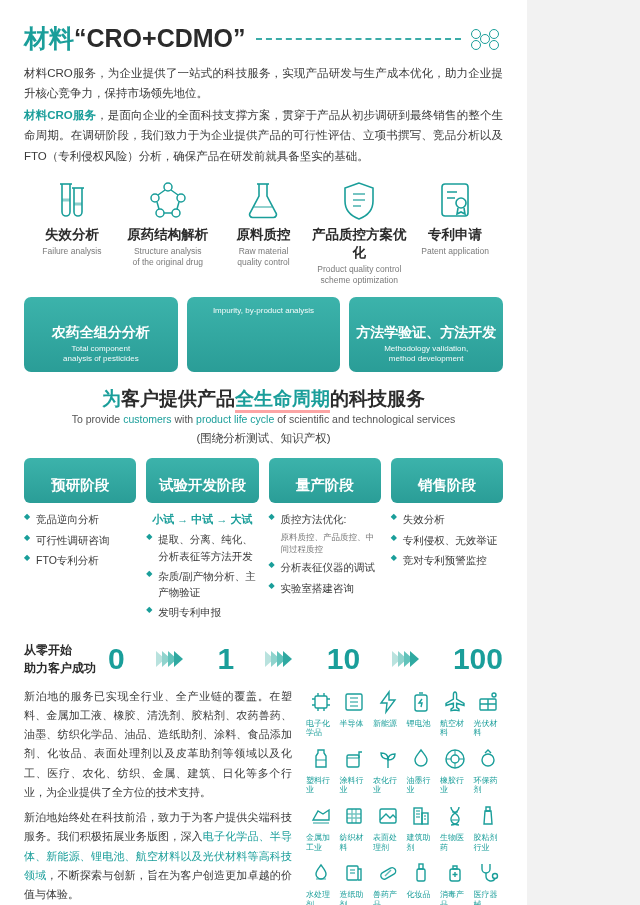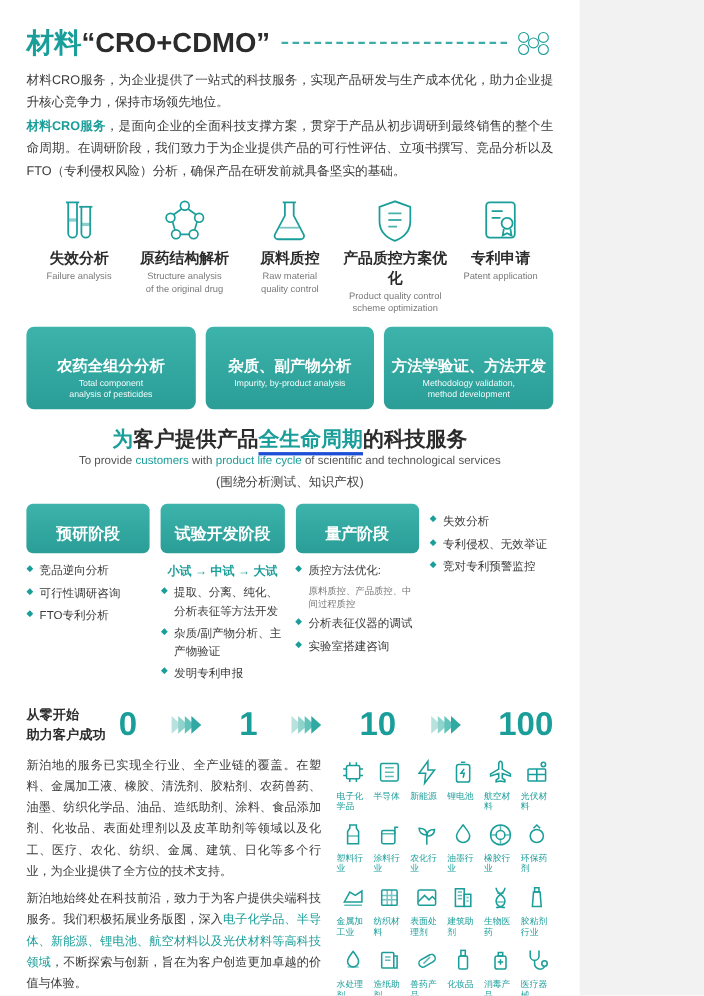--- a/index.html
+++ b/index.html
@@ -42,21 +42,21 @@
   .bars{display:flex;gap:9px;padding:10px 24px 0 24px;}
   .bar{flex:1;border-radius:7px;color:#fff;text-align:center;padding:7px 4px 8px 4px;
        background:linear-gradient(180deg,#3cb3ab 0%,#2a9d97 100%);}
   .bar .zh{font-size:14px;font-weight:bold;margin-top:20px;}
   .bar .en{font-size:8px;line-height:1.3;margin-top:2px;opacity:.95;}
 
   
   .slogan{text-align:center;padding:14px 0 0 0;}
   .slogan .l1{font-size:19px;font-weight:bold;color:#2b2b2b;}
   .slogan .l1 .g{color:#1a9e9a;}
-  .slogan .l1 .u{border-bottom:3px solid #1d4ed8;padding-bottom:1px;}
+  .slogan .l1 .u{border-bottom:3px solid #fca5a5;padding-bottom:1px;}
   .slogan .l2{font-size:10.5px;color:#555;margin-top:1px;}
   .slogan .l2 .g{color:#1a9e9a;}
   .slogan .l3{font-size:11.5px;color:#444;margin-top:6px;}
 
   
   .phases{display:flex;gap:10px;padding:12px 24px 0 24px;}
   .ph{flex:1;}
   .ph .cap{background:linear-gradient(180deg,#3cb3ab 0%,#2a9d97 100%);color:#fff;text-align:center;
            border-radius:6px;font-size:14.5px;font-weight:bold;padding:18px 0 8px 0;}
   .ph .sub{text-align:center;font-size:11px;color:#1a9e9a;font-weight:bold;margin:9px 0 2px 0;}
@@ -187,21 +187,20 @@
     </div>
   </div>
 
   <div class="bars">
     <div class="bar">
       <div class="zh">农药全组分分析</div>
       <div class="en" style="white-space:pre-line">Total component
 analysis of pesticides</div>
     </div>
     <div class="bar">
-      <div class="zh">杂质、副产物分析</div>
       <div class="en" style="white-space:pre-line">Impurity, by-product analysis</div>
     </div>
     <div class="bar">
       <div class="zh">方法学验证、方法开发</div>
       <div class="en" style="white-space:pre-line">Methodology validation,
 method development</div>
     </div>
   </div>
 
   <div class="slogan">
@@ -237,20 +236,21 @@
       <ul>
         <li>质控方法优化:</li>
         <li class="plain">
             <span class="small">原料质控、产品质控、中间过程质控</span>
           </li>
         <li>分析表征仪器的调试</li>
         <li>实验室搭建咨询</li>
       </ul>
     </div>
     <div class="ph">
+      <div class="cap">销售阶段</div>
       <ul>
         <li>失效分析</li>
         <li>专利侵权、无效举证</li>
         <li>竞对专利预警监控</li>
       </ul>
     </div>
   </div>
 
   <div class="steps">
     <div class="stepsLeft">

